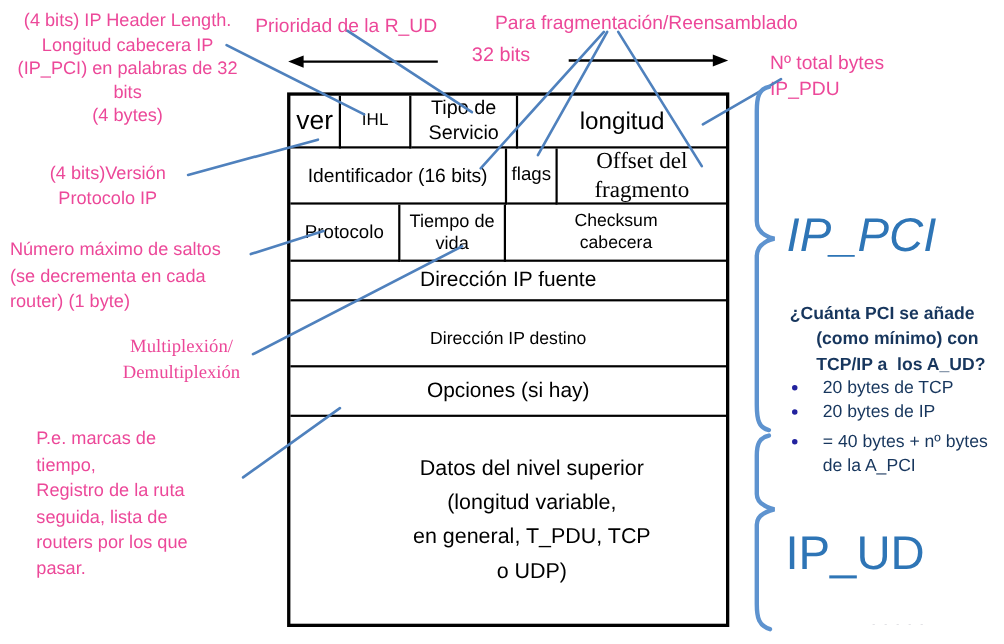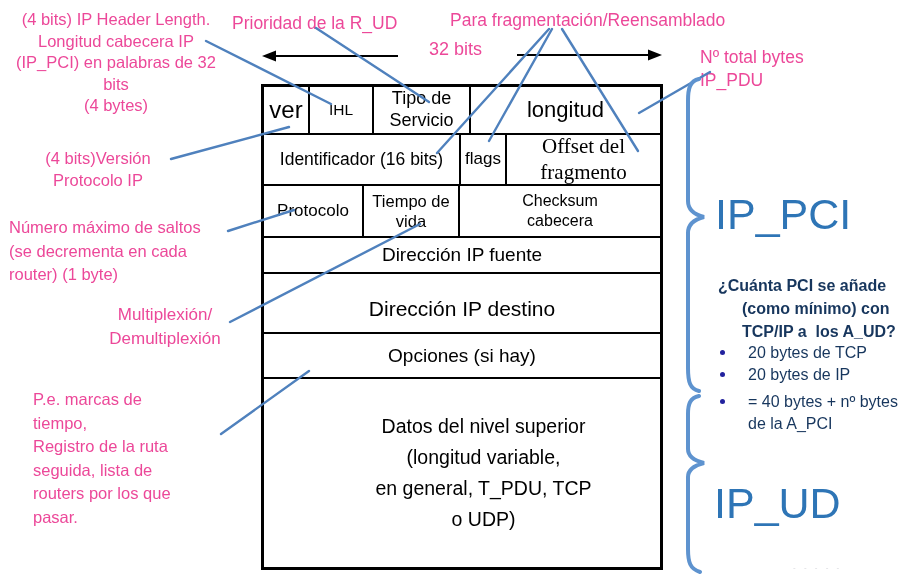--- a/index.html
+++ b/index.html
@@ -51,21 +51,21 @@
   <div class="note" style="left:700px;top:46px;font-size:17.5px;line-height:23px;">Nº total bytes
 IP_PDU</div>
 
   <div class="note center" style="left:15px;top:147px;width:166px;font-size:16.5px;line-height:22px;">(4 bits)Versión
 Protocolo IP</div>
 
   <div class="note" style="left:9px;top:216px;font-size:16.5px;line-height:23.5px;">Número máximo de saltos
 (se decrementa en cada
 router) (1 byte)</div>
 
-  <div class="note center" style="left:60px;top:303px;width:210px;font-size:17px;line-height:24px;">Multiplexión/
+  <div class="note center" style="left:60px;top:303px;width:210px;font-size:17px;line-height:24px;font-family:Liberation Serif, serif;">Multiplexión/
 Demultiplexión</div>
 
   <div class="note" style="left:33px;top:388px;font-size:16.5px;line-height:23.5px;">P.e. marcas de
 tiempo,
 Registro de la ruta
 seguida, lista de
 routers por los que
 pasar.</div>
 
   <div id="ip-table">
@@ -86,34 +86,34 @@
       <div class="cell" style="width:100px;font-size:17px;">Protocolo</div>
       <div class="cell" style="width:96px;font-size:16.5px;">Tiempo de
 vida</div>
       <div class="cell last grow" style="font-size:16px;">Checksum
 cabecera</div>
     </div>
     <div class="trow" style="top:151px;height:36px;">
       <div class="cell last grow" style="font-size:19px;">Dirección IP fuente</div>
     </div>
     <div class="trow" style="top:199px;height:48px;">
-      <div class="cell last grow" style="font-size:21px;text-align:right;">Dirección IP destino</div>
+      <div class="cell last grow" style="font-size:16px;text-align:right;">Dirección IP destino</div>
     </div>
     <div class="trow" style="top:247px;height:45px;">
       <div class="cell last grow" style="font-size:19px;">Opciones (si hay)</div>
     </div>
     <div class="trow norb" style="top:292px;height:188px;">
       <div class="cell last grow" style="font-size:19.5px;line-height:31px;margin-left:43px;">Datos del nivel superior
 (longitud variable,
 en general, T_PDU, TCP
 o UDP)</div>
     </div>
   </div>
 
-  <div class="big-label" style="left:715px;top:193px;">IP_PCI</div>
+  <div class="big-label" style="left:715px;top:193px;font-style:italic;">IP_PCI</div>
 
   <div id="question">¿Cuánta PCI se añade
 (como mínimo) con
 TCP/IP a  los A_UD?</div>
 
   <div class="bullet" style="top:342px;">
     <span class="dot"></span>
     <span class="btxt">20 bytes de TCP</span>
   </div>
   <div class="bullet" style="top:364px;">

